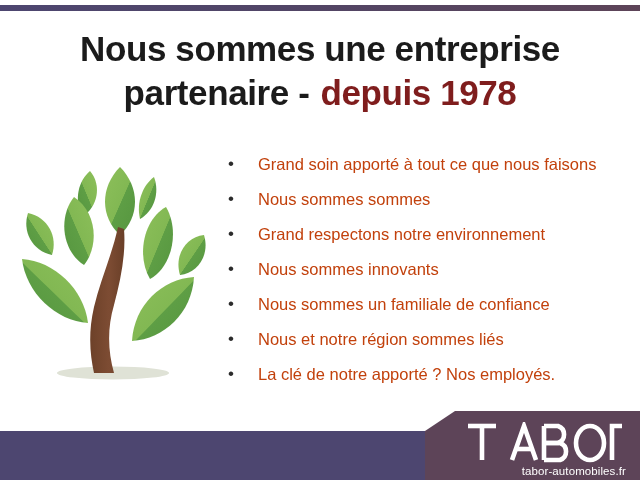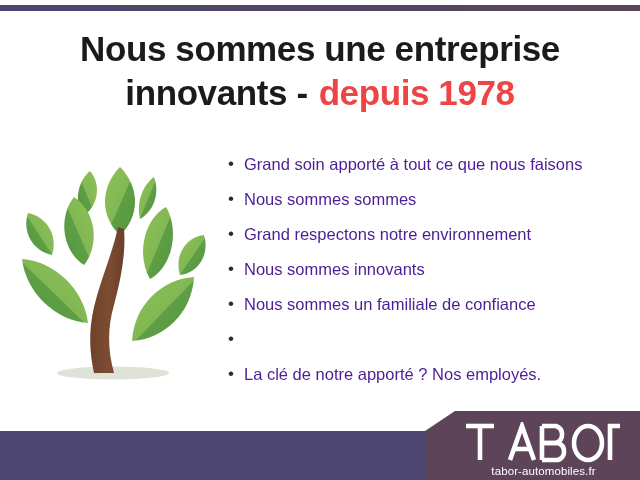--- a/index.html
+++ b/index.html
@@ -46,21 +46,21 @@
     font-size: 35px;
     font-weight: bold;
     line-height: 44px;
     letter-spacing: -0.4px;
   }
   #heading .line {
     display: block;
     white-space: nowrap;
   }
   #heading .accent {
-    color: #ef4444;
+    color: #7f1d1d;
   }
   #heading .spacer {
     display: inline-block;
     width: 11px;
   }
 
   
   #bullets {
     position: absolute;
     left: 228px;
@@ -74,24 +74,25 @@
   }
   .bullet-dot {
     width: 16px;
     flex: 0 0 16px;
     color: #2b2b2b;
     font-size: 17px;
     line-height: 24px;
     text-align: left;
   }
   .bullet-text {
-    color: #4c1d95;
+    color: #c2410c;
     font-size: 16.5px;
     line-height: 24px;
     white-space: nowrap;
+    margin-left: 14px;
   }
 
   
   #tree {
     position: absolute;
     left: 8px;
     top: 150px;
     width: 215px;
     height: 235px;
   }
@@ -129,21 +130,21 @@
     height: 54px;
     background: #4d4670;
   }
 
   
   #logo {
     position: absolute;
     right: 14px;
     bottom: 8px;
     width: 165px;
-    text-align: center;
+    text-align: right;
   }
   #logo-mark {
     display: block;
     line-height: 0;
   }
   #logo-url {
     display: block;
     color: #ffffff;
     font-size: 11.5px;
     letter-spacing: 0.1px;
@@ -153,21 +154,21 @@
 </style>
 </head>
 <body>
 
 <div id="slide">
 
   <div id="top-strip"></div>
 
   <div id="heading">
     <span class="line">Nous sommes une entreprise</span>
-    <span class="line"><span>innovants -</span><span class="spacer"></span><span class="accent">depuis 1978</span></span>
+    <span class="line"><span>partenaire -</span><span class="spacer"></span><span class="accent">depuis 1978</span></span>
   </div>
 
   <div id="tree">
     <svg width="215" height="235" viewBox="0 0 215 235" xmlns="http://www.w3.org/2000/svg">
       <defs>
         <linearGradient id="lg1" x1="0%" y1="0%" x2="100%" y2="100%">
           <stop offset="0%" stop-color="#8cbf5a"></stop>
           <stop offset="52%" stop-color="#82b853"></stop>
           <stop offset="53%" stop-color="#5e9e45"></stop>
           <stop offset="100%" stop-color="#56963f"></stop>
@@ -229,20 +230,21 @@
     <div class="bullet-row">
       <span class="bullet-dot">•</span>
       <span class="bullet-text">Nous sommes innovants</span>
     </div>
     <div class="bullet-row">
       <span class="bullet-dot">•</span>
       <span class="bullet-text">Nous sommes un familiale de confiance</span>
     </div>
     <div class="bullet-row">
       <span class="bullet-dot">•</span>
+      <span class="bullet-text">Nous et notre région sommes liés</span>
     </div>
     <div class="bullet-row">
       <span class="bullet-dot">•</span>
       <span class="bullet-text">La clé de notre apporté ? Nos employés.</span>
     </div>
   </div>
 
   <div id="bottom-bar">
     <div id="bar-left"></div>
     <div id="bar-joint"></div>

